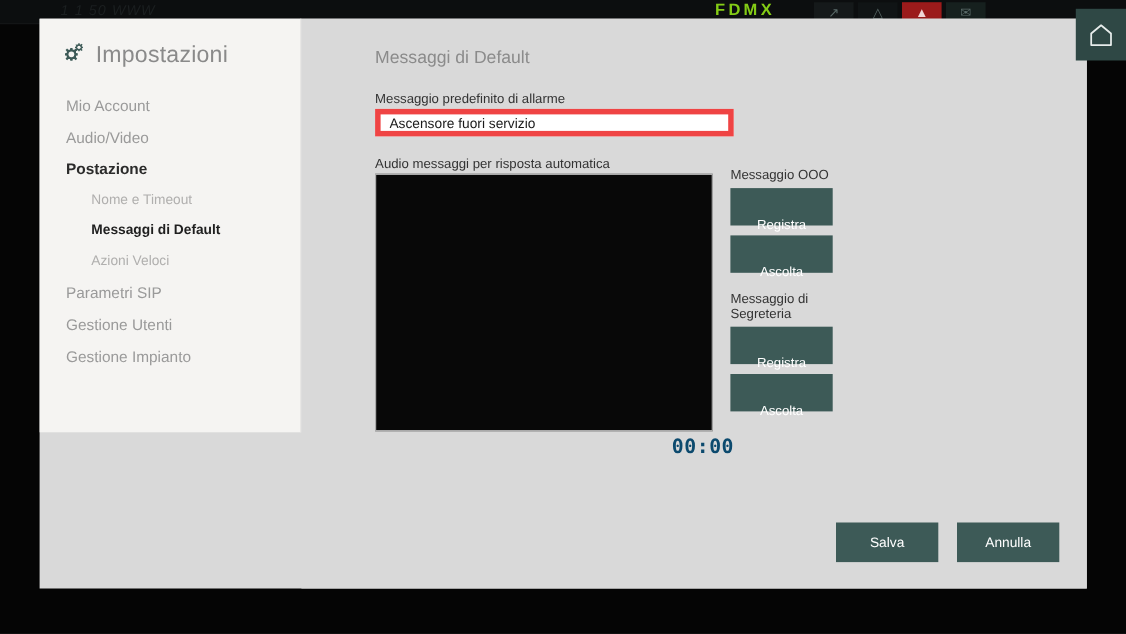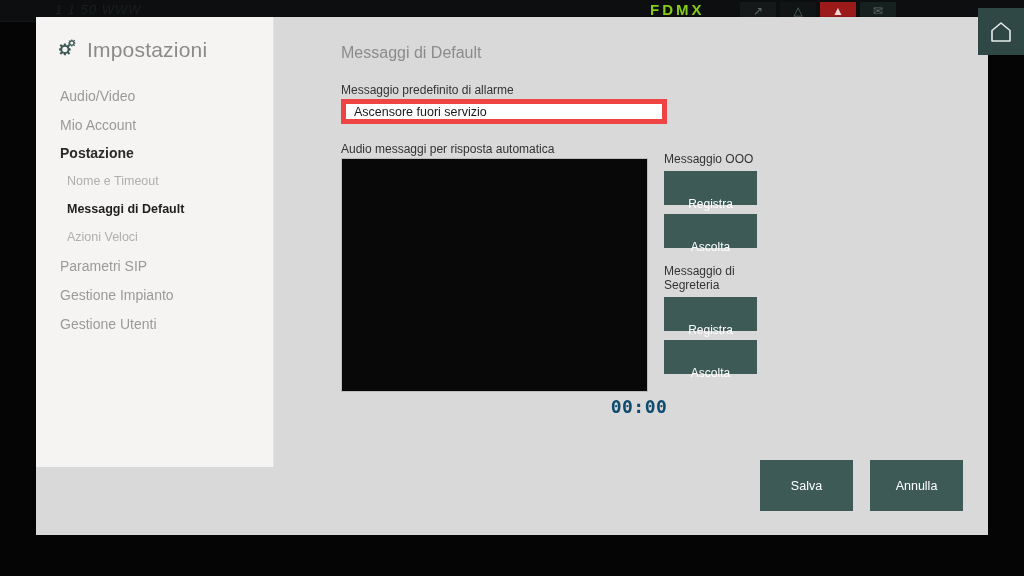--- a/index.html
+++ b/index.html
@@ -54,21 +54,21 @@
     position: absolute;
     left: 36px; top: 17px;
     width: 952px; height: 518px;
     background: #d9d9d9;
     box-shadow: 0 0 0 1px rgba(0,0,0,0.08);
   }
 
   
   #sidebar {
     position: absolute; left: 0; top: 0;
-    width: 238px; height: 450px;
+    width: 238px; height: 376px;
     background: #f5f4f2;
     border-right: 1px solid #e3e2e0;
   }
   #settings-header {
     position: absolute; left: 16px; top: 21px;
     display: flex; align-items: center; gap: 9px;
   }
   #gear-icon svg { display: block; }
   #settings-title {
     font-size: 21px; color: #8a8a8a; font-weight: normal;
@@ -79,21 +79,21 @@
     display: block;
     padding: 6px 0 6px 24px;
     font-size: 13.5px;
     color: #a0a0a0;
     line-height: 16px;
     cursor: pointer;
     white-space: nowrap;
   }
   .nav-item.top { color: #9a9a9a; font-size: 14px; padding-top: 6.5px; padding-bottom: 6.5px; }
   .nav-item.active-top { color: #2b2b2b; font-weight: bold; font-size: 14px; }
-  .nav-item.sub { padding-left: 31px; font-size: 12.5px; color: #b0afae; }
+  .nav-item.sub { padding-left: 47px; font-size: 12.5px; color: #b0afae; }
   .nav-item.sub.active-sub { color: #1f1f1f; font-weight: bold; font-size: 12.5px; }
 
   
   #content {
     position: absolute; left: 238px; top: 0;
     width: 714px; height: 518px;
     background: #d9d9d9;
   }
   #page-title {
     position: absolute; left: 67px; top: 27px;
@@ -150,21 +150,21 @@
     line-height: 34px;
     padding: 16px;
   }
 
   
   #footer {
     position: absolute; right: 25px; bottom: 24px;
     display: flex; gap: 17px;
   }
   .action-btn {
-    width: 93px; height: 51px;
+    width: 93px; height: 36px;
     background: #3d5a57;
     border: none;
     color: #ffffff;
     font-family: "Liberation Sans", sans-serif;
     font-size: 12.5px;
     cursor: pointer;
     padding: 0;
   }
 
   
@@ -225,29 +225,29 @@
                        L17.2 6.7 L17.2 5.8 L16.2 5.6 L16.2 4.4 L17.2 4.2 L17.2 3.3
                        L16.5 2.6 Z"></path>
             </g>
             <circle cx="19.8" cy="5" r="1.5" fill="#f5f4f2"></circle>
           </svg>
         </span>
         <span id="settings-title">Impostazioni</span>
       </div>
 
       <div id="nav">
+        <div class="nav-item top">Mio Account</div>
         <div class="nav-item top">Audio/Video</div>
-        <div class="nav-item top">Mio Account</div>
         <div class="nav-item active-top">Postazione</div>
         <div class="nav-item sub">Nome e Timeout</div>
         <div class="nav-item sub active-sub">Messaggi di Default</div>
         <div class="nav-item sub">Azioni Veloci</div>
         <div class="nav-item top">Parametri SIP</div>
+        <div class="nav-item top">Gestione Utenti</div>
         <div class="nav-item top">Gestione Impianto</div>
-        <div class="nav-item top">Gestione Utenti</div>
       </div>
     </div>
 
     <div id="content">
       <div id="page-title">Messaggi di Default</div>
 
       <div class="field-label" id="label-alarm">Messaggio predefinito di allarme</div>
       <input id="alarm-input" type="text" value="Ascensore fuori servizio" style="">
 
       <div class="field-label" id="label-audio">Audio messaggi per risposta automatica</div>

